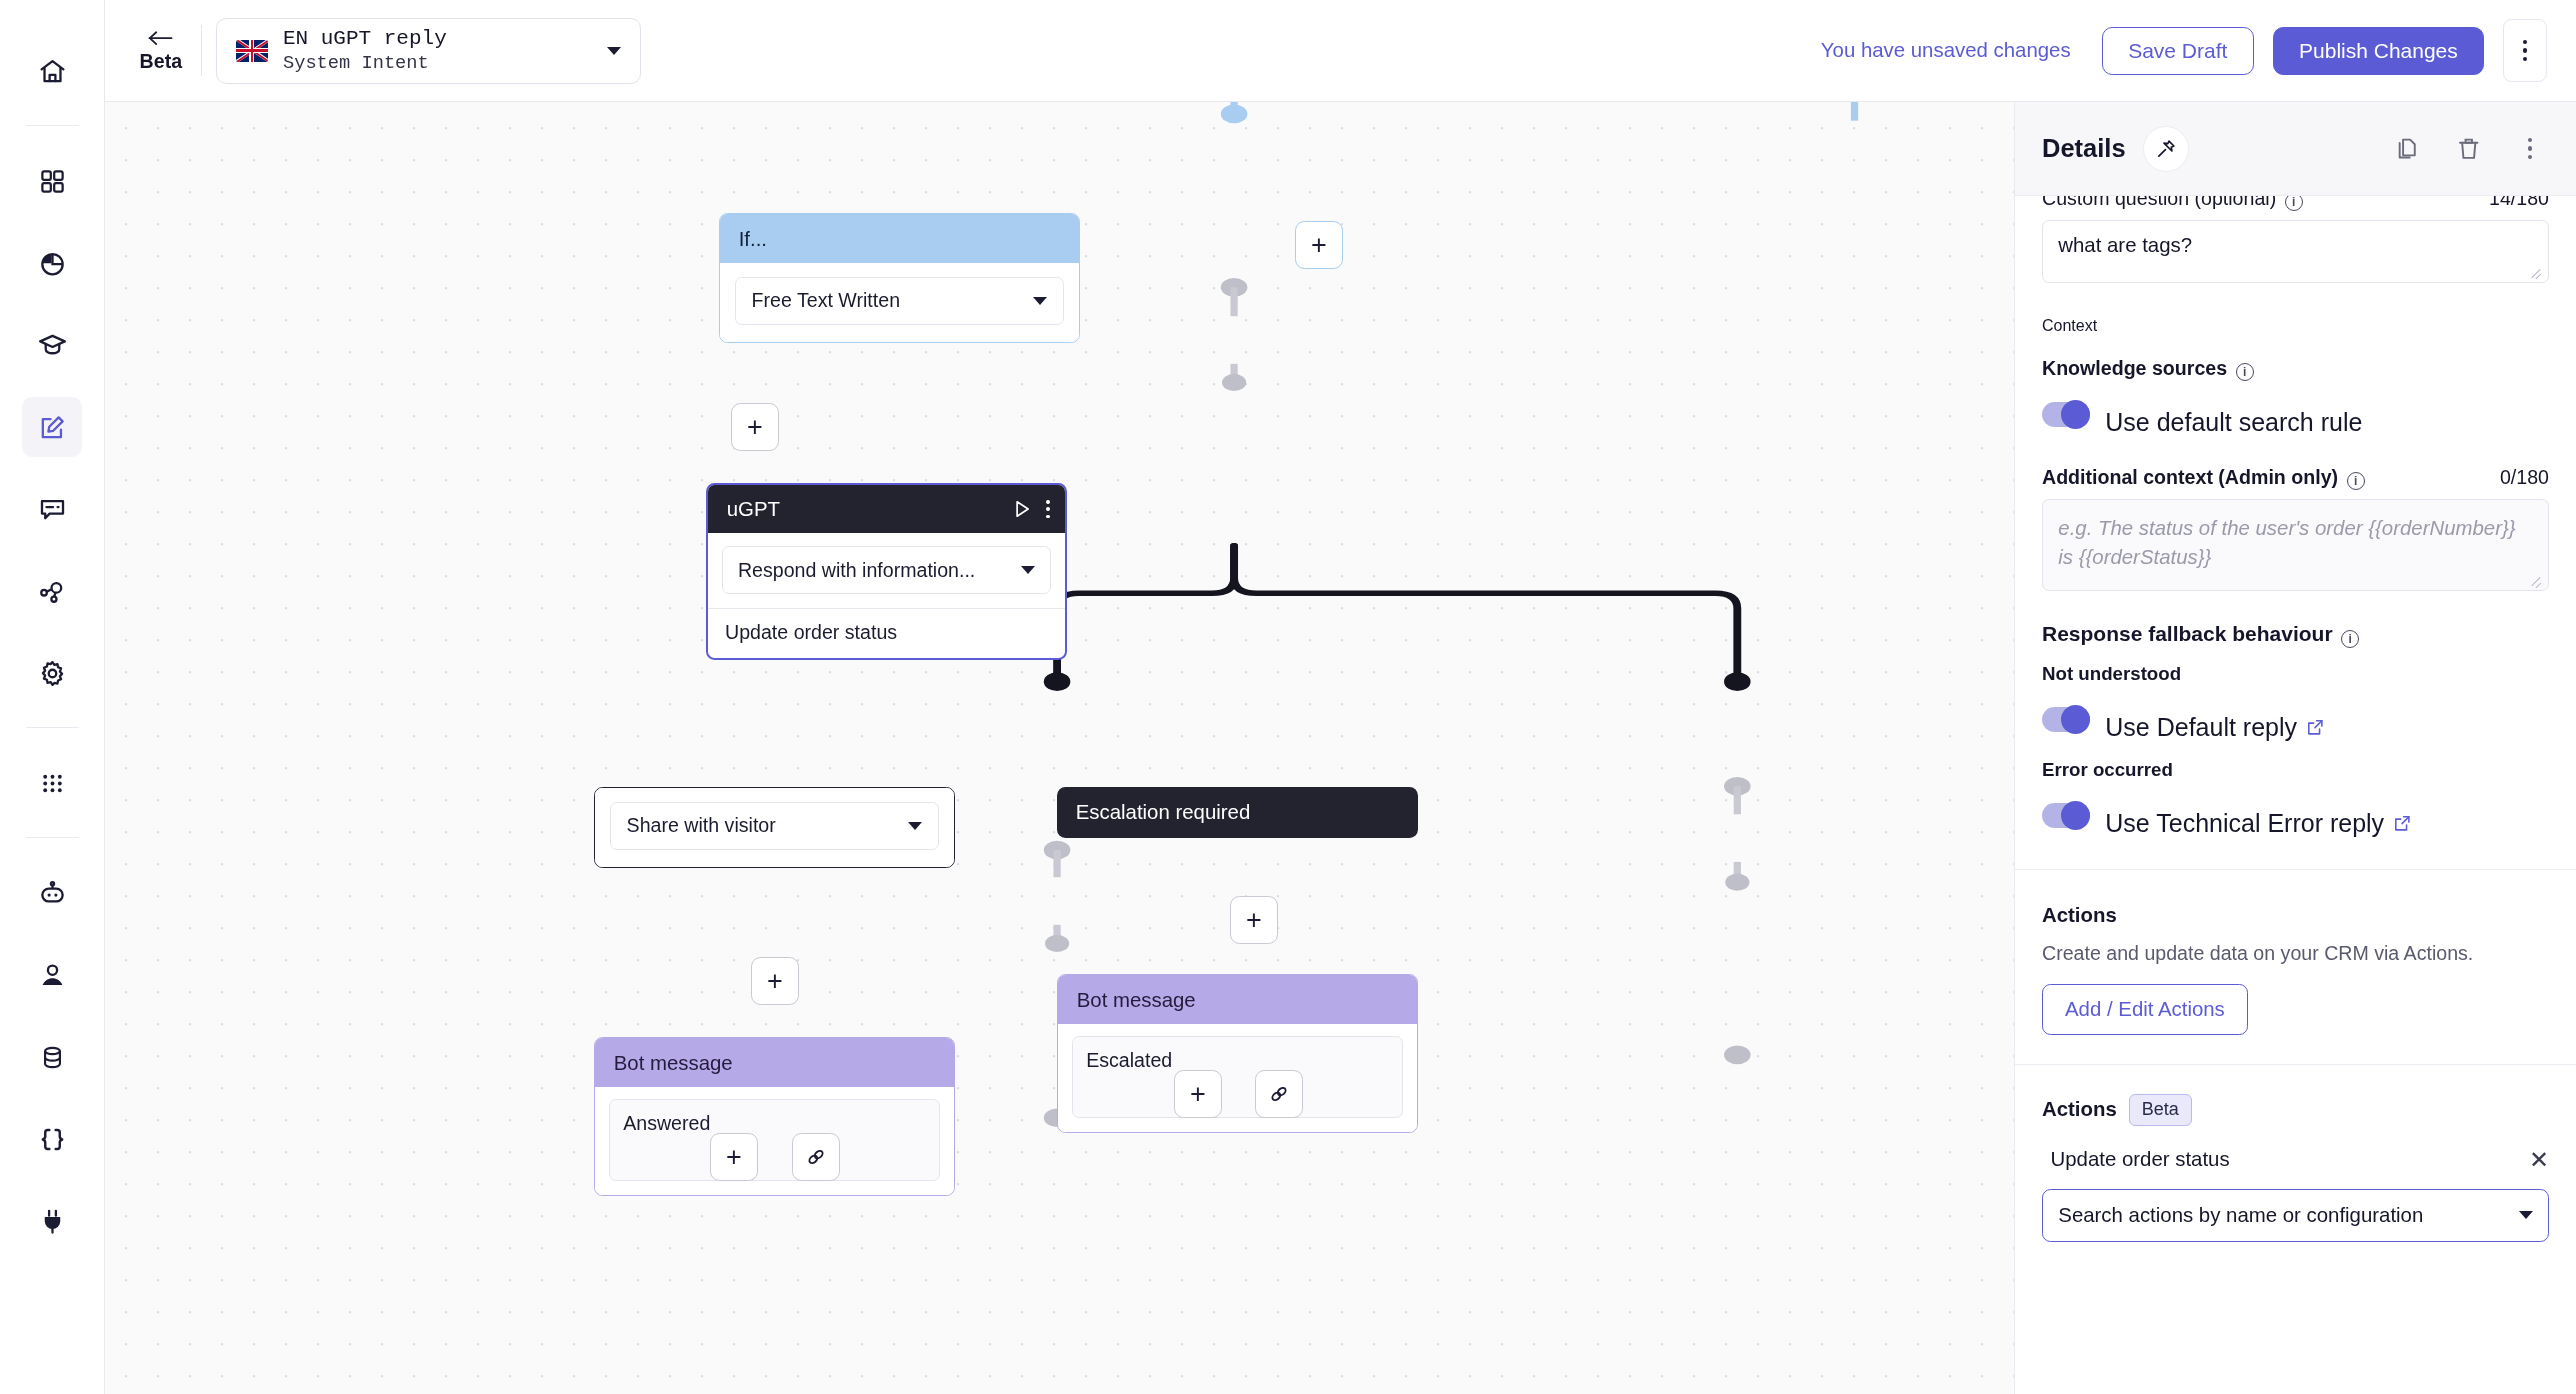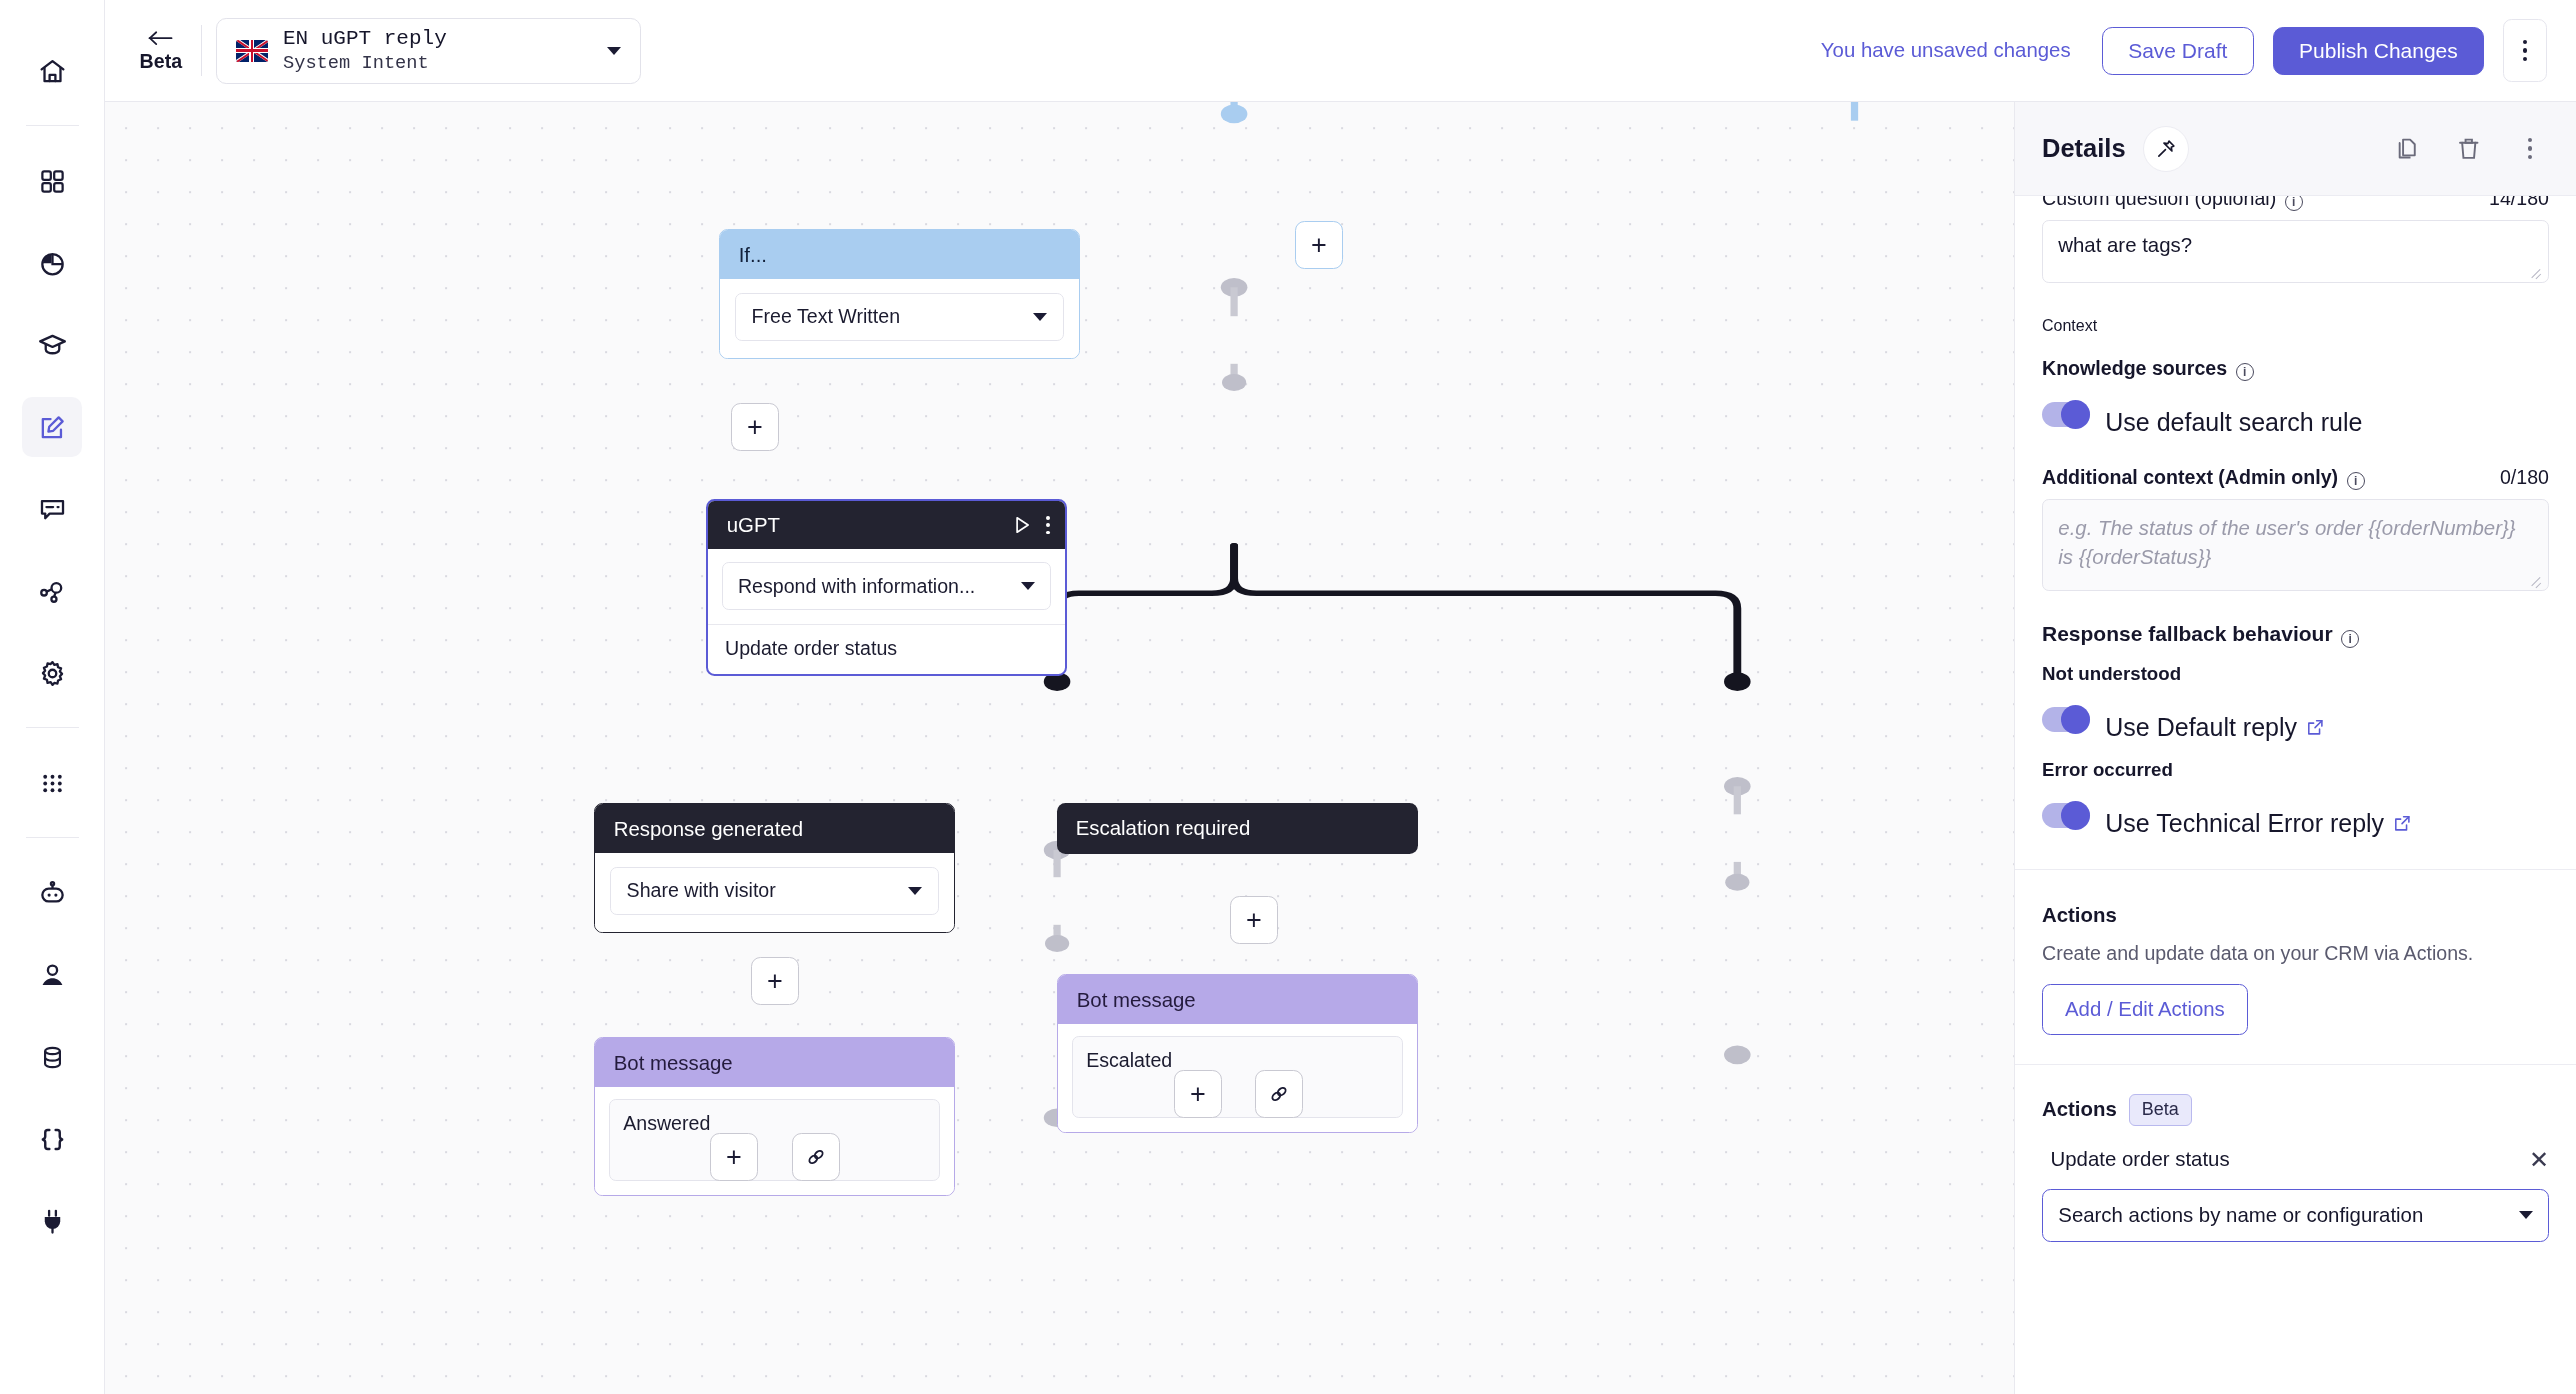--- a/index.html
+++ b/index.html
@@ -105,21 +105,21 @@
     flex: 1 1 auto; position: relative; min-width: 0;
     background-color: #fafafb;
     background-image: radial-gradient(#d9d9e0 1.4px, transparent 1.4px);
     background-size: 32px 32px;
     background-position: 5.1px 10.2px;
     border-right: 0.9px solid #e9e9ef;
     overflow: hidden;
   }
   #wires { position: absolute; inset: 0; width: 100%; height: 100%; }
 
-  .node { position: absolute; border-radius: 8.5px; margin-top: 16px; }
+  .node { position: absolute; border-radius: 8.5px; }
 
   .n-if {
     left: 614px; top: 111px; width: 361px;
     background: #fff; border: 1.7px solid #a9cdf0; border-radius: 8.5px; overflow: hidden;
   }
   .n-if .hdr { background: #a9cdf0; color: #12203a; font-size: 20.4px; padding: 13.6px 18.7px 12.8px; }
   .n-if .bdy { padding: 13.6px 15.3px 17px; background: #fff; }
 
   .n-ugpt {
     left: 601px; top: 381px; width: 361px;
@@ -486,21 +486,20 @@
             <div class="sel">
               <span class="v">Respond with information...</span>
               <span class="caret"></span>
             </div>
             <div style="height:13.6px"></div>
           </div>
           <div class="foot">Update order status</div>
         </div>
 
         <div class="node n-resp">
-          <div class="hdr">Response generated</div>
           <div class="bdy">
             <div class="sel">
               <span class="v">Share with visitor</span>
               <span class="caret"></span>
             </div>
           </div>
         </div>
 
         <div class="plusbtn" style="left:646px; top:855px;">+</div>
 

